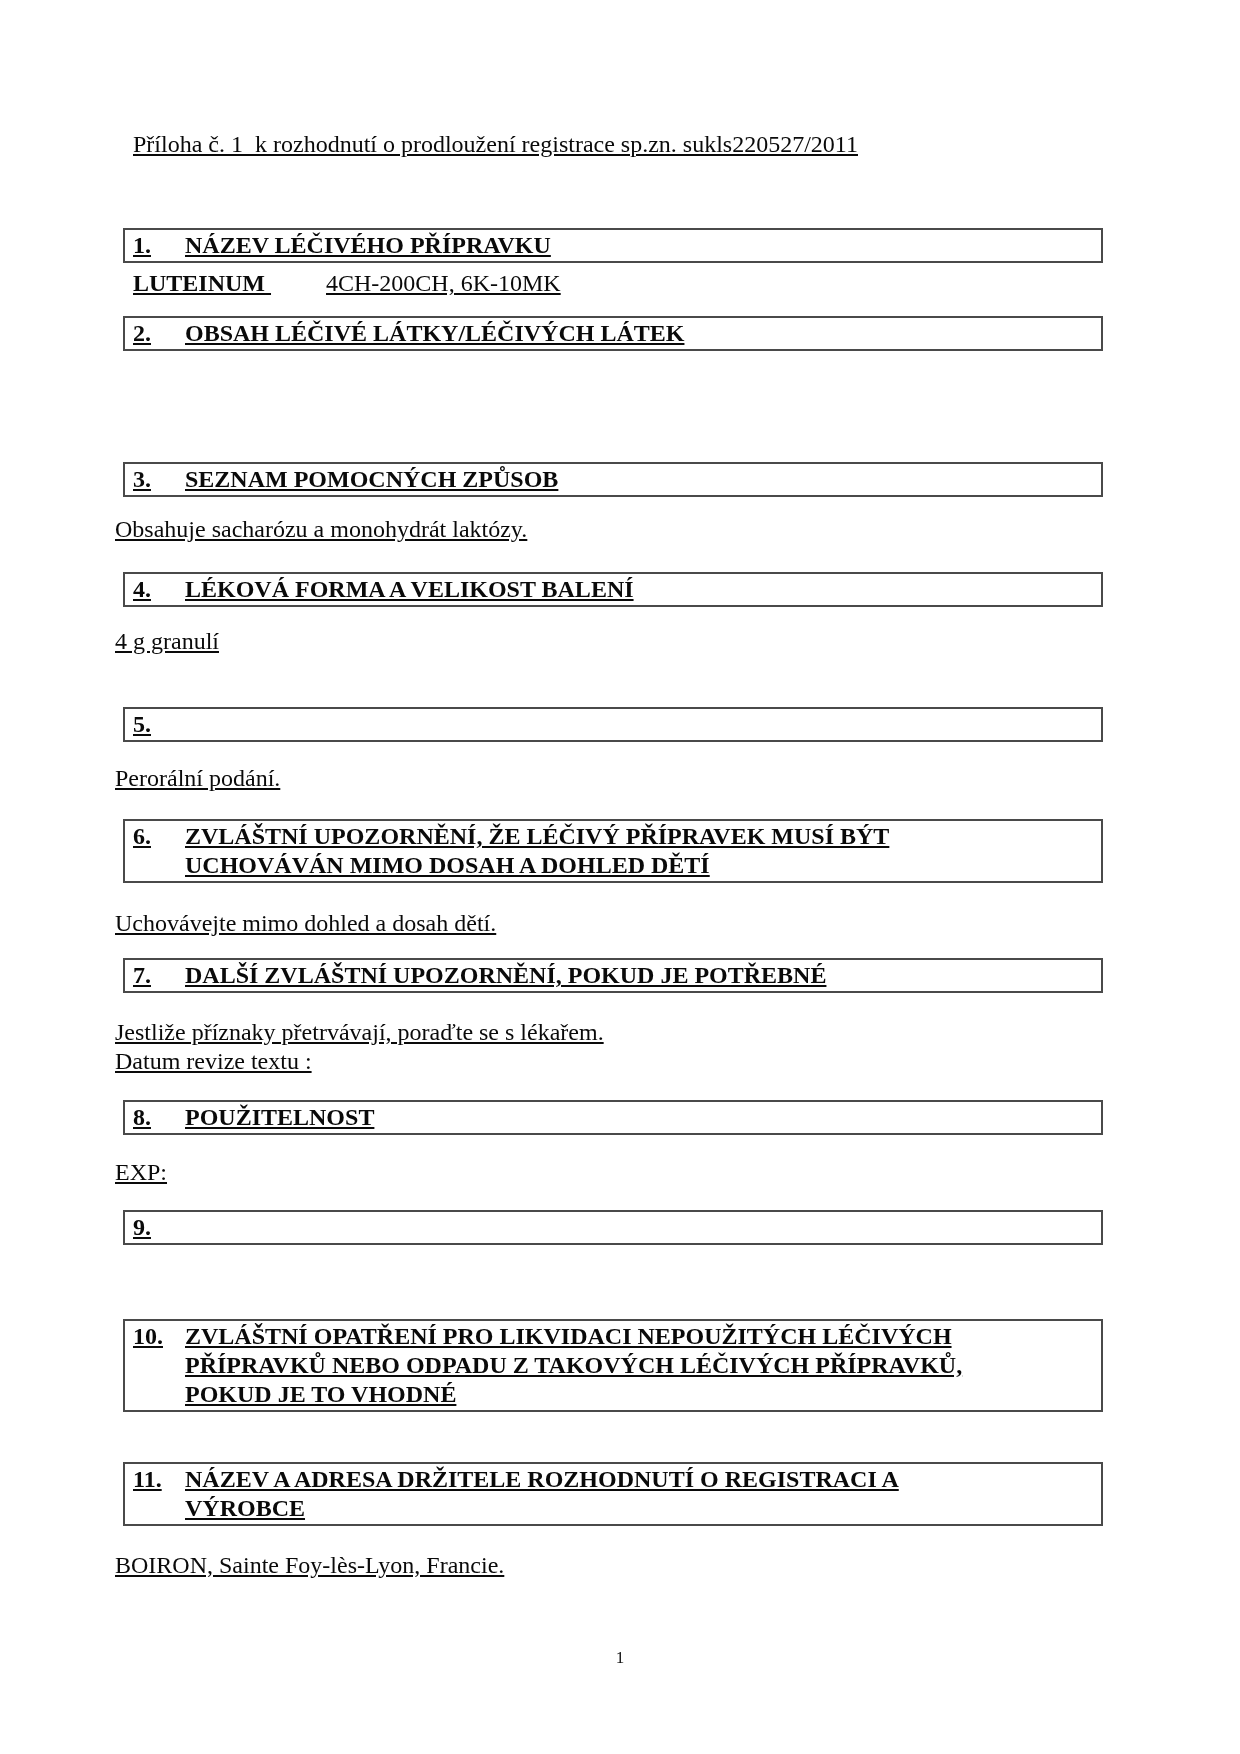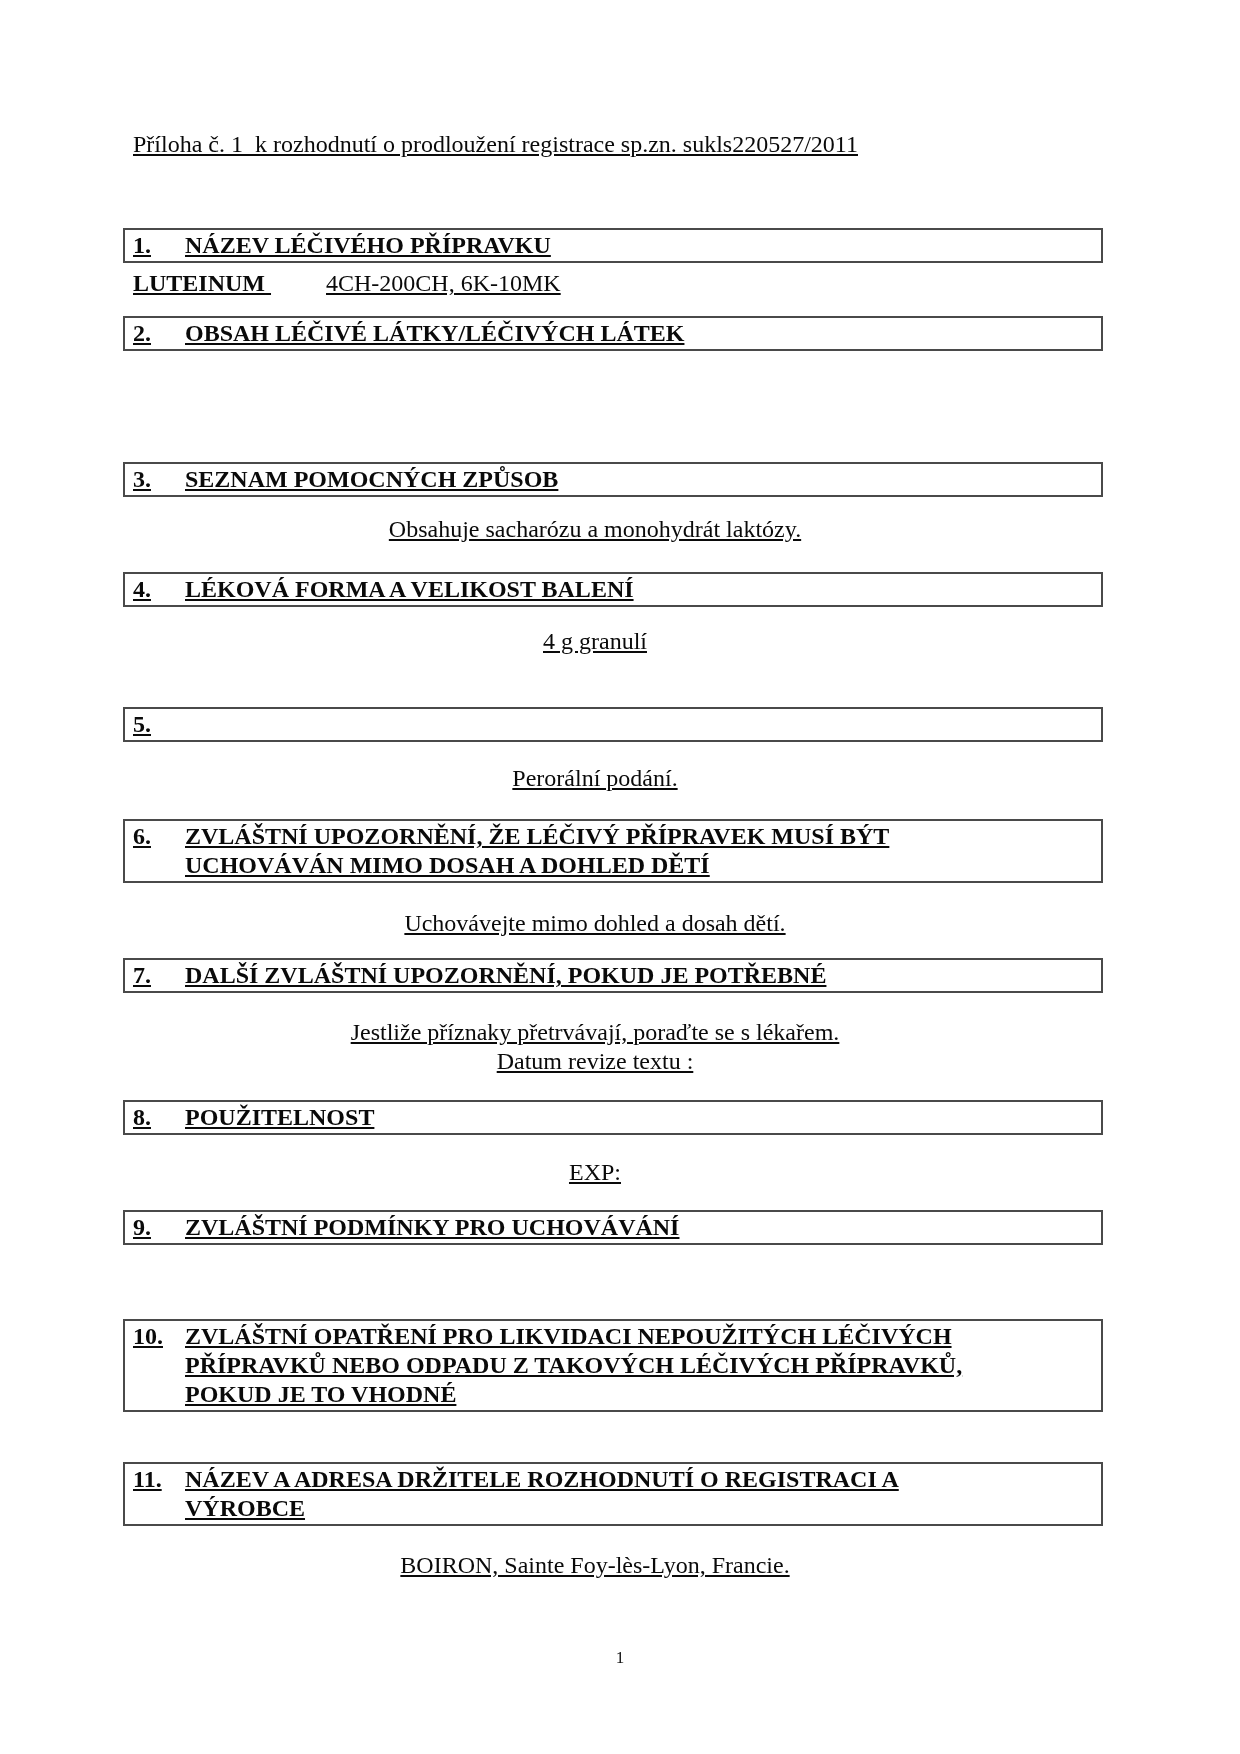--- a/index.html
+++ b/index.html
@@ -32,21 +32,21 @@
   }
   .section-box .sec-num {
     width: 52px;
     flex-shrink: 0;
   }
   .section-box .sec-title {
     flex: 1;
     max-width: 830px;
   }
 
-  .body-text { margin-left: 60px; margin-right: 110px; text-align: center; }
+  .body-text { margin-left: 115px; margin-right: 110px; }
 
   .product-line { margin-left: 133px; }
   .product-name { font-weight: bold; }
   .product-strength { margin-left: 55px; }
 
   
   .mt-box1      { margin-top: 69px; }
   .mt-product   { margin-top: 6px; }
   .mt-box2      { margin-top: 18px; }
   .mt-box3      { margin-top: 111px; }
@@ -138,21 +138,20 @@
 
   <div class="section-box mt-box8">
     <span class="sec-num">8.</span>
     <span class="sec-title">POUŽITELNOST</span>
   </div>
 
   <div class="body-text mt-exp">EXP:</div>
 
   <div class="section-box mt-box9">
     <span class="sec-num">9.</span>
-    <span class="sec-title">ZVLÁŠTNÍ PODMÍNKY PRO UCHOVÁVÁNÍ</span>
   </div>
 
   <div class="section-box mt-box10">
     <span class="sec-num">10.</span>
     <span class="sec-title">ZVLÁŠTNÍ OPATŘENÍ PRO LIKVIDACI NEPOUŽITÝCH LÉČIVÝCH PŘÍPRAVKŮ NEBO ODPADU Z TAKOVÝCH LÉČIVÝCH PŘÍPRAVKŮ, POKUD JE TO VHODNÉ</span>
   </div>
 
   <div class="section-box mt-box11">
     <span class="sec-num">11.</span>
     <span class="sec-title">NÁZEV A ADRESA DRŽITELE ROZHODNUTÍ O REGISTRACI A VÝROBCE</span>

